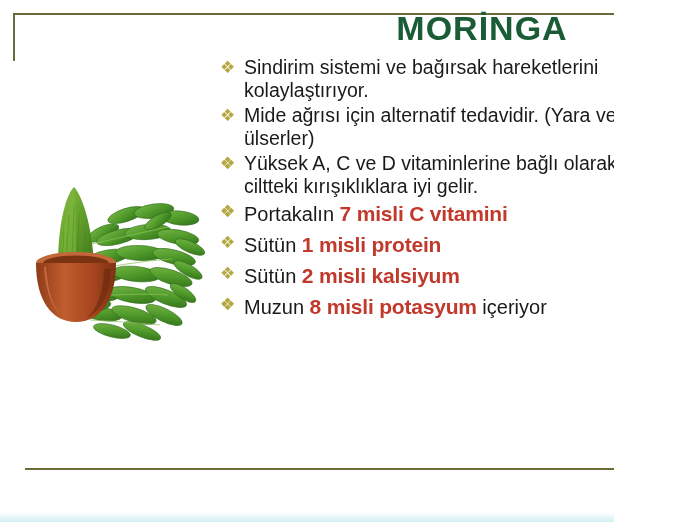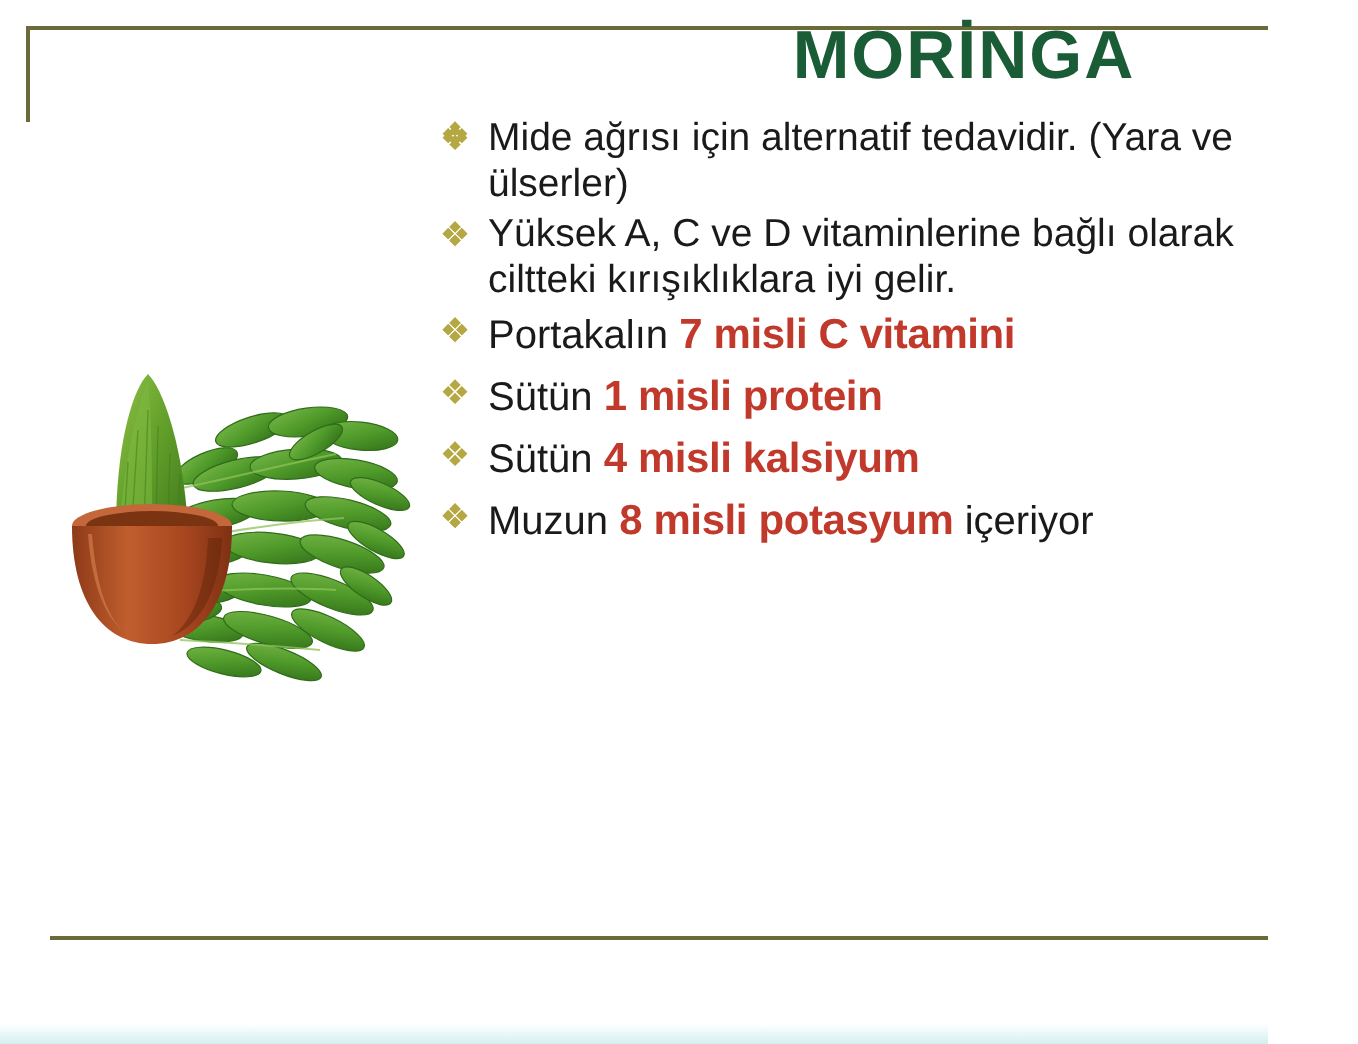--- a/index.html
+++ b/index.html
@@ -11,21 +11,20 @@
   body {
     font-family: "Liberation Sans", sans-serif;
   }
 
   #slide {
     position: relative;
     width: 614px;
     height: 522px;
     background: #ffffff;
     overflow: hidden;
-    padding-left: 20px;
   }
 
   
   .rule-top {
     position: absolute;
     left: 13px;
     top: 13px;
     width: 642px;
     height: 2px;
     background: #6b6b3a;
@@ -211,25 +210,25 @@
         <ellipse cx="68" cy="88" rx="40" ry="11" fill="#c4673a"></ellipse>
         <ellipse cx="68" cy="88" rx="33" ry="7.5" fill="#7b3412"></ellipse>
         <path d="M28 88 C 28 126, 44 147, 68 147 C 92 147, 108 126, 108 88 Z" fill="url(#bowlg)"></path>
         <path d="M36 92 C 38 120, 46 136, 56 142 C 46 136, 40 118, 38 92 Z" fill="#d98352" opacity="0.6"></path>
         <path d="M96 94 C 95 120, 88 136, 78 143 C 92 138, 102 120, 103 94 Z" fill="#5e2409" opacity="0.45"></path>
       </g>
     </svg>
   </div>
 
   <div class="list">
-      <div class="item"><span class="bullet">❖</span></div>
+      <div class="item"><span class="bullet">❖</span><span class="txt">Sindirim sistemi ve bağırsak hareketlerini kolaylaştırıyor.</span></div>
       <div class="item"><span class="bullet">❖</span><span class="txt">Mide ağrısı için alternatif tedavidir. (Yara ve ülserler)</span></div>
       <div class="item"><span class="bullet">❖</span></div>
       <div class="item"><span class="bullet">❖</span><span class="txt">Yüksek A, C ve D vitaminlerine bağlı olarak ciltteki kırışıklıklara iyi gelir.</span></div>
       <div class="item"><span class="bullet">❖</span></div>
       <div class="item big"><span class="bullet">❖</span><span class="txt">Portakalın <span class="hi">7 misli C vitamini</span></span></div>
       <div class="item big"><span class="bullet">❖</span><span class="txt">Sütün <span class="hi">1 misli protein</span></span></div>
-      <div class="item big"><span class="bullet">❖</span><span class="txt">Sütün <span class="hi">4 misli kalsiyum</span></span></div>
+      <div class="item big"><span class="bullet">❖</span><span class="txt">Sütün <span class="hi">2 misli kalsiyum</span></span></div>
       <div class="item big"><span class="bullet">❖</span></div>
       <div class="item big"><span class="bullet">❖</span><span class="txt">Muzun <span class="hi">8 misli potasyum</span> içeriyor</span></div>
     </div>
 
 </div>
 
 </body></html>

